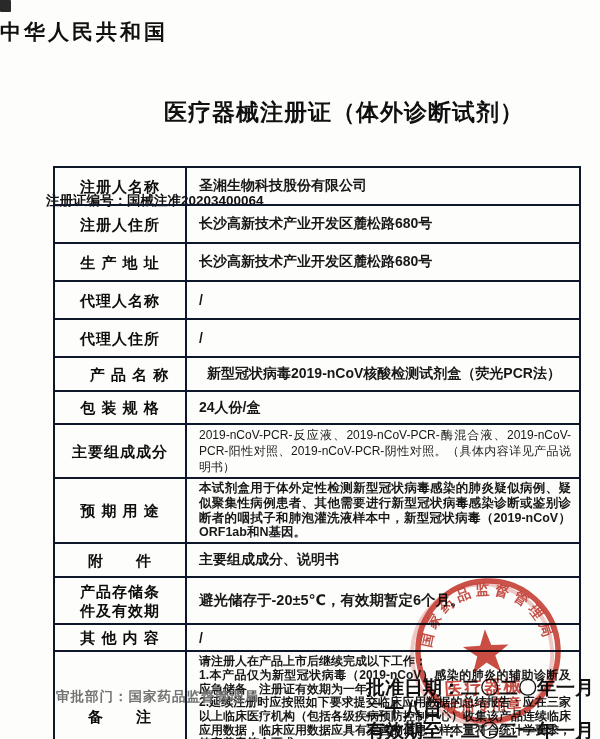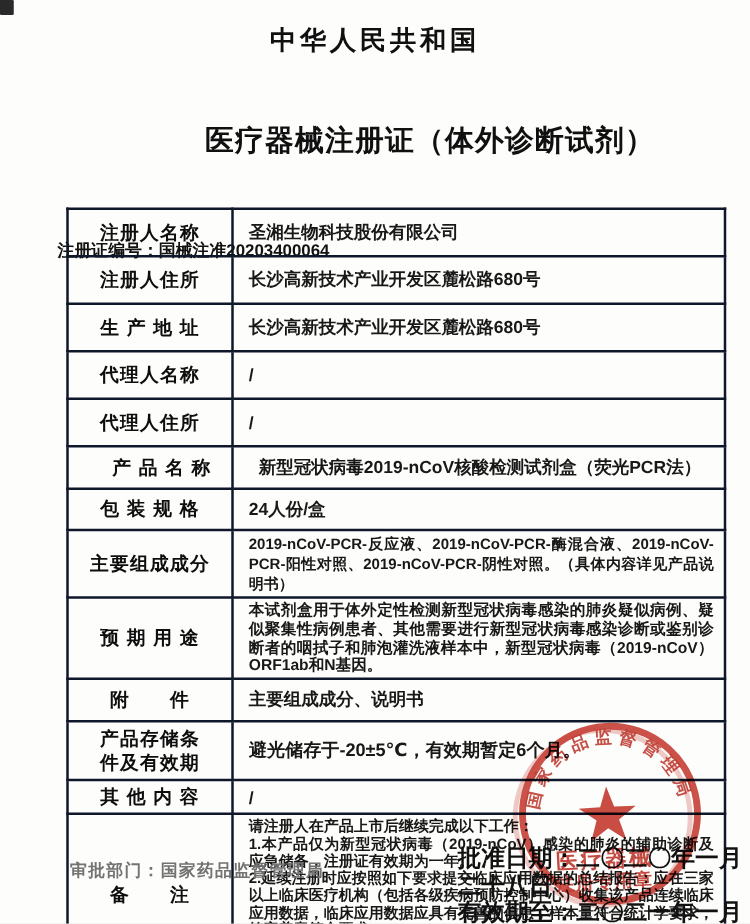--- a/index.html
+++ b/index.html
@@ -5,21 +5,21 @@
   html,body{margin:0;padding:0;background:#e8e8e6;}
   .page{
     position:relative;width:600px;height:739px;margin:0 auto;
     background:#fdfdfb;overflow:hidden;
     font-family:"Liberation Sans","DejaVu Sans",sans-serif;
     color:#141414;
   }
   
   .title-country{
     position:absolute;top:18px;left:0;width:100%;
-    text-align:center;font-size:21px;font-weight:bold;
+    text-align:left;font-size:21px;font-weight:bold;
     letter-spacing:3px;color:#101010;
   }
   .title-cert{
     position:absolute;top:97px;left:0;width:100%;
     text-align:center;font-size:23px;font-weight:bold;
     letter-spacing:1px;color:#101010;padding-left:44px;
   }
   .regno{
     position:absolute;top:148px;left:46px;
     font-size:13.5px;font-weight:bold;color:#111;margin-top:44px;
@@ -46,21 +46,21 @@
   }
   tr.r1 td,tr.r2 td,tr.r3 td,tr.r4 td,tr.r5 td{height:32px;}
   tr.r6 td{height:28px;padding-left:20px;}
   tr.r7 td{height:27px;}
   tr.r8 td{height:42px;}
   tr.r9 td{height:44px;}
   tr.r10 td{height:28px;}
   tr.r11 td{height:41px;}
   tr.r12 td{height:21px;}
   tr.r13 td{height:110px;}
-  tr.r8 td.val{font-size:12px;line-height:16px;text-align:justify;font-weight:700;margin-top:44px;}
+  tr.r8 td.val{font-size:12px;line-height:16px;text-align:justify;font-weight:400;margin-top:44px;}
   tr.r9 td.val{font-size:12.5px;line-height:14.8px;text-align:justify;font-weight:600;}
   tr.r11 td.val{font-size:14.5px;}
   tr.r13 td.val{
     font-size:12px;line-height:13.7px;vertical-align:top;
     padding-top:3px;text-align:justify;font-weight:600;
   }
   
   .dept{
     position:absolute;left:56px;top:688px;
     font-size:13.5px;font-weight:bold;color:#737373;letter-spacing:1px;

